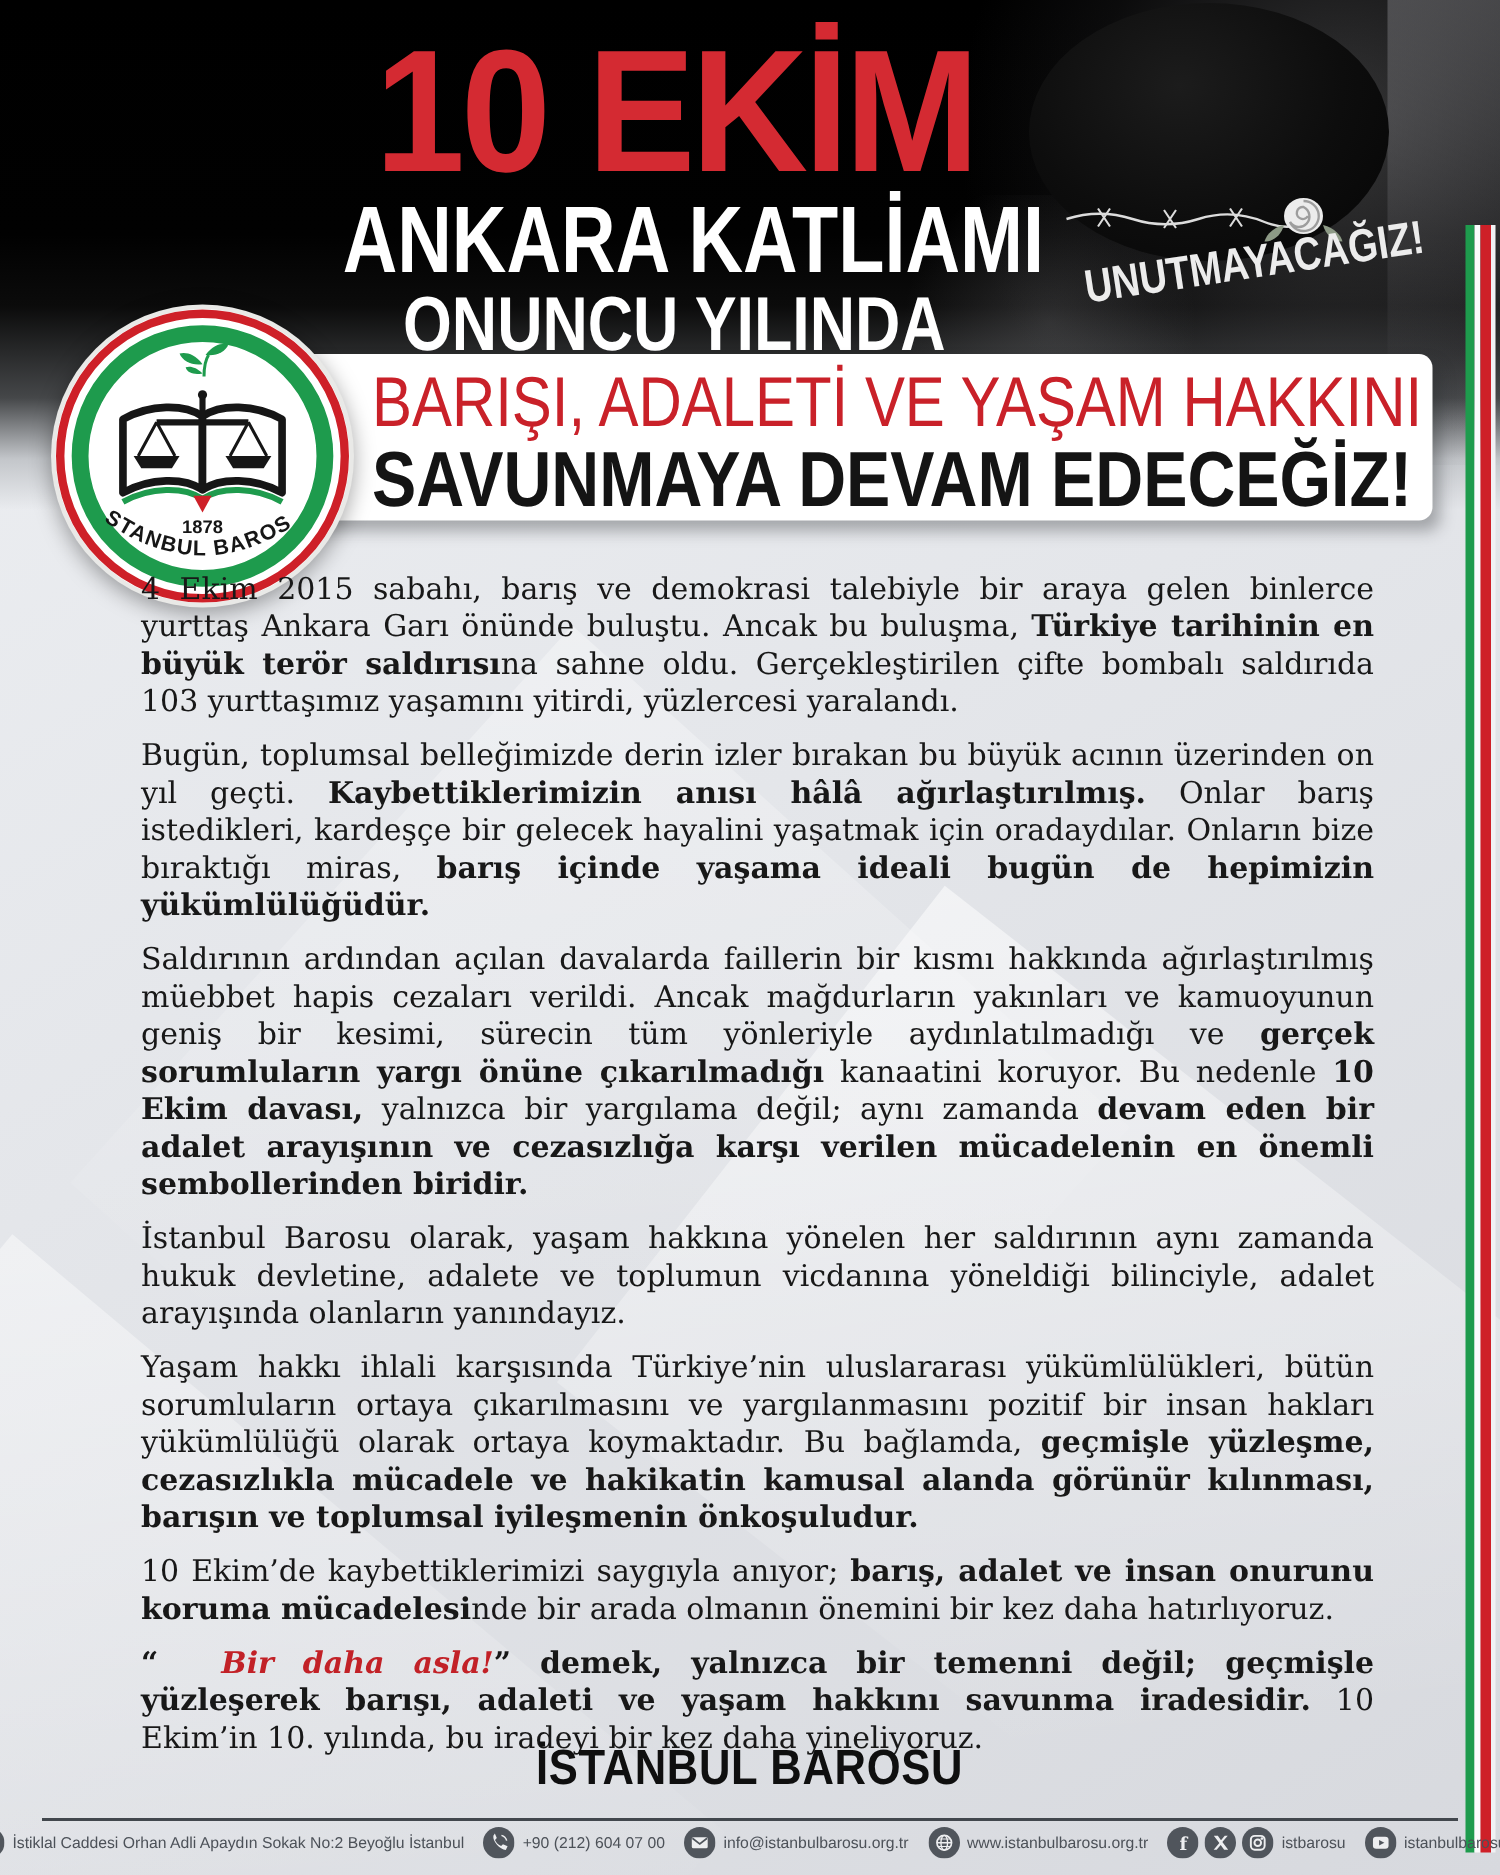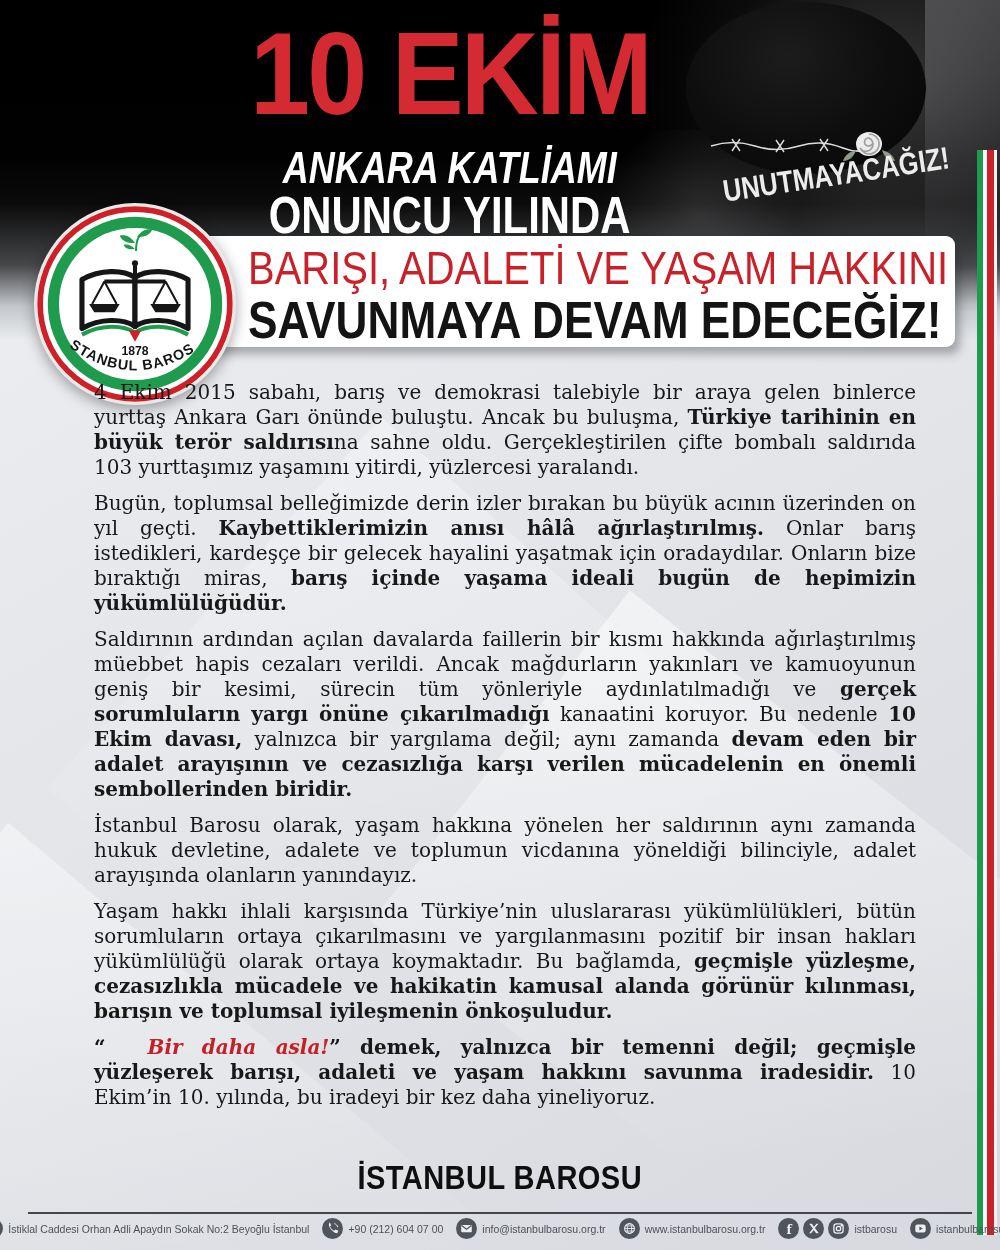--- a/index.html
+++ b/index.html
@@ -22,21 +22,21 @@
   .ph2{position:absolute;left:590px;top:130px;width:220px;height:170px;
        background:radial-gradient(circle,rgba(115,115,118,.30),rgba(0,0,0,0) 70%);}
   .ph3{position:absolute;left:925px;top:0;width:75px;height:290px;
        background:linear-gradient(180deg,rgba(155,155,160,.38),rgba(90,90,95,.10) 80%,rgba(0,0,0,0));}
 
   .cx{display:inline-block;transform:scaleX(var(--sx,1));transform-origin:center;white-space:nowrap;}
   .cxl{display:inline-block;transform:scaleX(var(--sx,1));transform-origin:left center;white-space:nowrap;}
 
   .headline{position:absolute;left:170px;top:0;width:560px;text-align:center;font-weight:bold;line-height:1;}
   .t1{position:absolute;left:0;top:16px;width:100%;font-size:116px;letter-spacing:-3px;color:#d42a32;}
-  .t2{position:absolute;left:0;top:145px;width:100%;font-size:45px;color:#ffffff;font-style:italic;}
+  .t2{position:absolute;left:0;top:129px;width:100%;font-size:63px;color:#ffffff;}
   .t3{position:absolute;left:0;top:190px;width:100%;font-size:51px;color:#ffffff;}
 
   
   .balloon{position:absolute;left:686px;top:2px;width:240px;height:172px;border-radius:50%;
            background:radial-gradient(ellipse at 42% 32%,#1c1c1c 0%,#0d0d0d 55%,#050505 100%);
            text-align:center;}
   .b-num{margin-top:2px;font-size:88px;line-height:.92;font-weight:bold;color:#d32730;letter-spacing:-2px;}
   .b-label{font-size:44px;line-height:1;font-weight:bold;color:#f2f2f2;}
   .b-wire{position:absolute;left:20px;top:118px;}
   .b-slogan{position:absolute;left:697px;top:157px;font-size:31px;font-weight:bold;color:#ececec;
@@ -164,20 +164,21 @@
       </text>
     </svg>
   </div>
 
   <div class="bodytext">
       <p><span>4 Ekim 2015 sabahı, barış ve demokrasi talebiyle bir araya gelen binlerce yurttaş Ankara Garı önünde buluştu. Ancak bu buluşma, </span><span class="b">Türkiye tarihinin en büyük terör saldırısı</span><span>na sahne oldu. Gerçekleştirilen çifte bombalı saldırıda 103 yurttaşımız yaşamını yitirdi, yüzlercesi yaralandı.</span></p>
       <p><span>Bugün, toplumsal belleğimizde derin izler bırakan bu büyük acının üzerinden on yıl geçti. </span><span class="b">Kaybettiklerimizin anısı hâlâ ağırlaştırılmış.</span><span> Onlar barış istedikleri, kardeşçe bir gelecek hayalini yaşatmak için oradaydılar. Onların bize bıraktığı miras, </span><span class="b">barış içinde yaşama ideali bugün de hepimizin yükümlülüğüdür.</span></p>
       <p><span>Saldırının ardından açılan davalarda faillerin bir kısmı hakkında ağırlaştırılmış müebbet hapis cezaları verildi. Ancak mağdurların yakınları ve kamuoyunun geniş bir kesimi, sürecin tüm yönleriyle aydınlatılmadığı ve </span><span class="b">gerçek sorumluların yargı önüne çıkarılmadığı</span><span> kanaatini koruyor. Bu nedenle </span><span class="b">10 Ekim davası,</span><span> yalnızca bir yargılama değil; aynı zamanda </span><span class="b">devam eden bir adalet arayışının ve cezasızlığa karşı verilen mücadelenin en önemli sembollerinden biridir.</span></p>
       <p><span>İstanbul Barosu olarak, yaşam hakkına yönelen her saldırının aynı zamanda hukuk devletine, adalete ve toplumun vicdanına yöneldiği bilinciyle, adalet arayışında olanların yanındayız.</span></p>
       <p><span>Yaşam hakkı ihlali karşısında Türkiye’nin uluslararası yükümlülükleri, bütün sorumluların ortaya çıkarılmasını ve yargılanmasını pozitif bir insan hakları yükümlülüğü olarak ortaya koymaktadır. Bu bağlamda, </span><span class="b">geçmişle yüzleşme, cezasızlıkla mücadele ve hakikatin kamusal alanda görünür kılınması, barışın ve toplumsal iyileşmenin önkoşuludur.</span></p>
+      <p><span>10 Ekim’de kaybettiklerimizi saygıyla anıyor; </span><span class="b">barış, adalet ve insan onurunu koruma mücadelesi</span><span>nde bir arada olmanın önemini bir kez daha hatırlıyoruz.</span></p>
       <p><span class="b">“</span><span class="b r i">Bir daha asla!</span><span class="b">”</span><span class="b"> demek, yalnızca bir temenni değil; geçmişle yüzleşerek barışı, adaleti ve yaşam hakkını savunma iradesidir.</span><span> 10 Ekim’in 10. yılında, bu iradeyi bir kez daha yineliyoruz.</span></p>
     </div>
 
   <div class="org-title">
     <span class="cx" style="--sx:.88">İSTANBUL BAROSU</span>
   </div>
   <div class="sepline"></div>
 
   <div class="footer">
     <div class="fitem">

